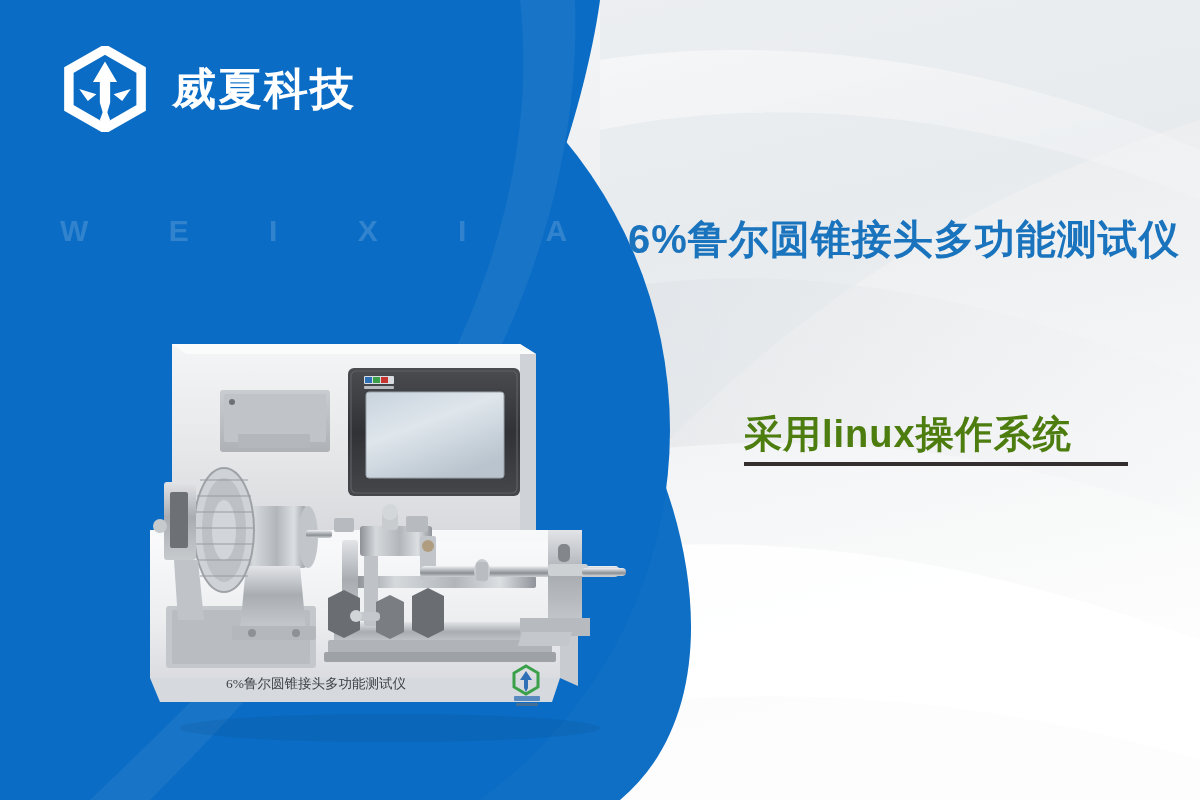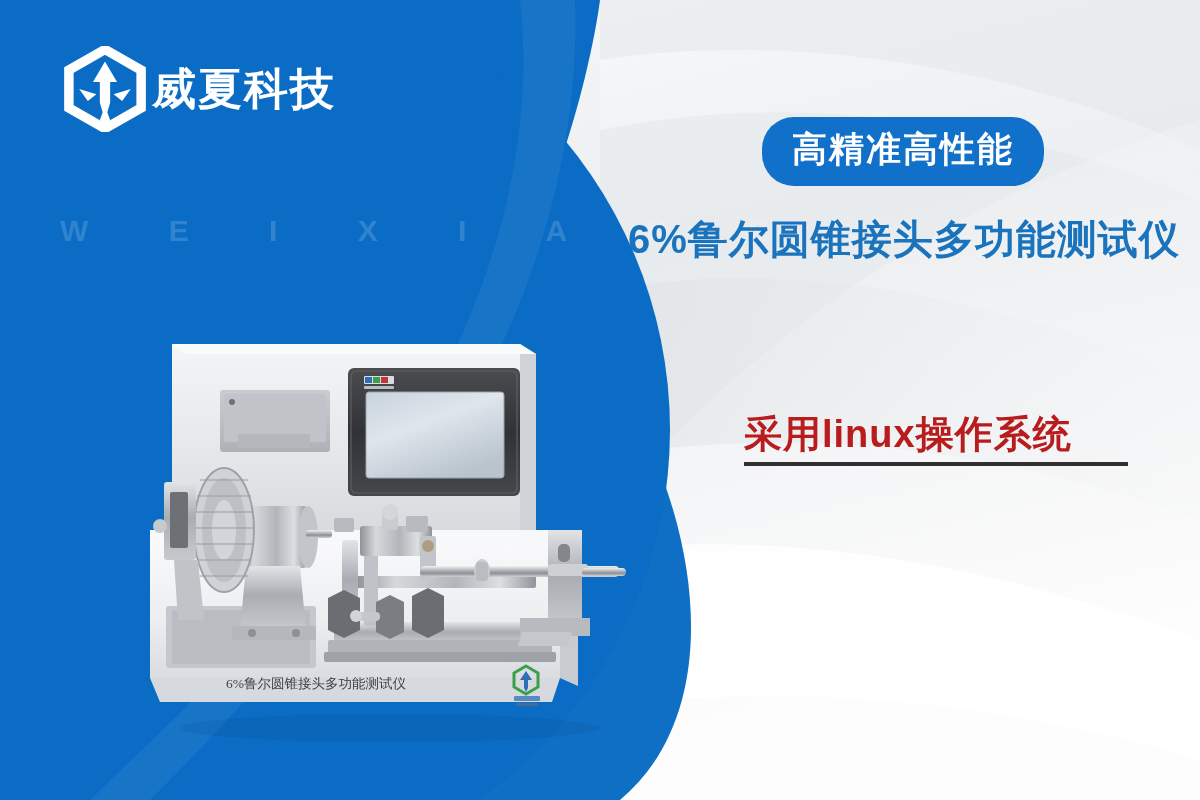--- a/index.html
+++ b/index.html
@@ -26,21 +26,21 @@
     height: 800px;
   }
 
   
   .brand {
     position: absolute;
     left: 62px;
     top: 46px;
     display: flex;
     align-items: center;
-    gap: 4px;
+    gap: 24px;
     z-index: 12;
   }
   .brand-mark {
     width: 86px;
     height: 86px;
     flex: 0 0 auto;
   }
   .brand-words {
     display: flex;
     flex-direction: column;
@@ -112,21 +112,21 @@
     top: 414px;
     width: 384px;
     z-index: 12;
   }
   .feature-item {
     position: relative;
   }
   .feature-text {
     font-size: 38px;
     font-weight: bold;
-    color: #b91c1c;
+    color: #4d7c0f;
     letter-spacing: 1px;
     white-space: nowrap;
     line-height: 1.08;
     padding-bottom: 7px;
   }
   .feature-rule {
     height: 4px;
     background: #332f2e;
     width: 100%;
     margin-bottom: 26px;
@@ -205,21 +205,20 @@
       <path d="M80 50 L60 56 L70 64 Z" fill="#ffffff"></path>
       <path d="M50 70 L56 86 L50 94 L44 86 Z" fill="#ffffff"></path>
     </svg>
     <div class="brand-words">
       <div class="brand-cn">威夏科技</div>
     </div>
   </div>
 
   <div class="watermark">W E I X I A K E J I</div>
 
-  <div class="badge">高精准高性能</div>
 
   <div class="headline">6%鲁尔圆锥接头多功能测试仪</div>
 
   <div class="features">
     <div class="feature-item">
       <div class="feature-text">采用linux操作系统</div>
       <div class="feature-rule"></div>
     </div>
   </div>
 

